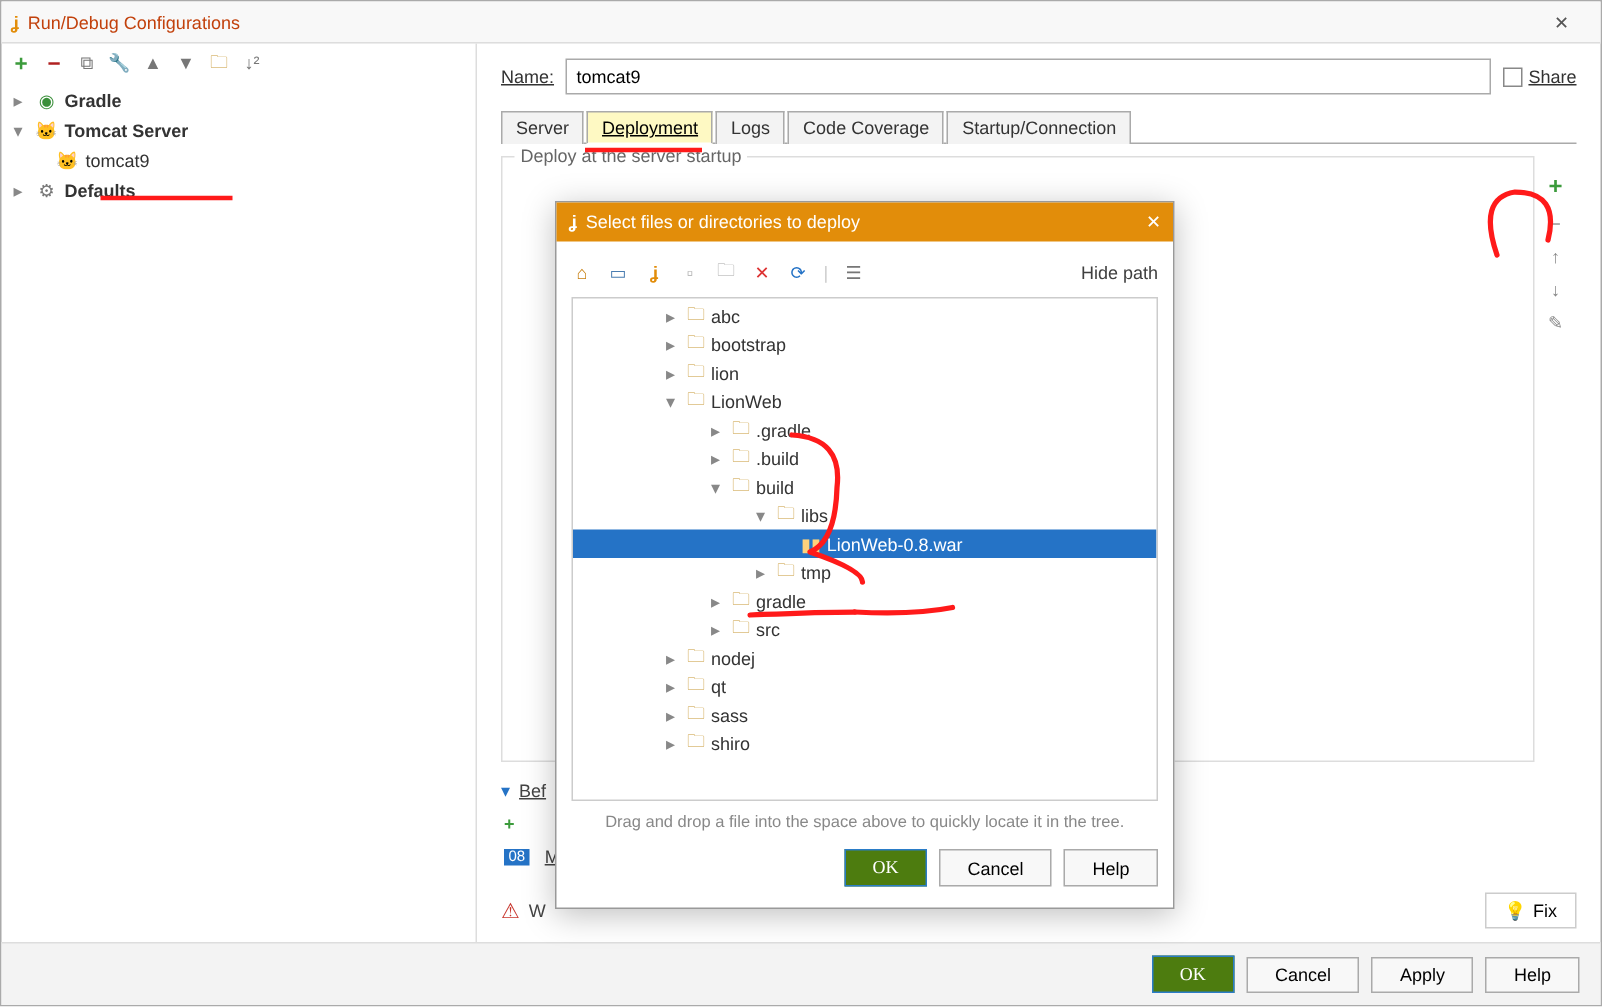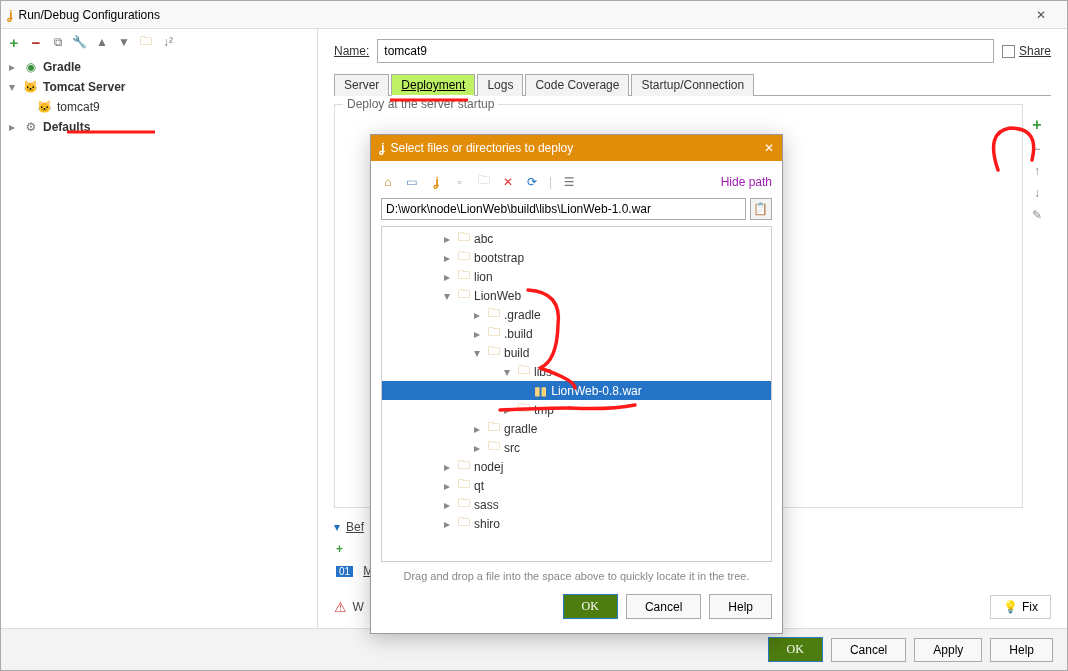--- a/index.html
+++ b/index.html
@@ -1,60 +1,60 @@
 <!DOCTYPE html>
 <html><head>
 <meta charset="utf-8">
 <style>
 * { box-sizing: border-box; margin: 0; padding: 0; font-family: "Segoe UI", Tahoma, sans-serif; font-size: 12px; }
 body { background: #fff; width: 1068px; height: 671px; overflow: hidden; position: relative; color: #333; }
 .window { width: 100%; height: 100%; border: 1px solid #aaa; display: flex; flex-direction: column; }
 .titlebar { height: 28px; display: flex; align-items: center; padding: 0 6px; border-bottom: 1px solid #ddd; background: #f8f8f8; }
 .titlebar-icon { font-weight: bold; color: #e28d0a; margin-right: 6px; }
-.titlebar-title { color: #000000; }
+.titlebar-title { color: #c2410c; }
 .titlebar-close { margin-left: auto; width: 40px; text-align: center; color: #555; }
 .body { flex: 1; display: flex; }
 .left-panel { width: 317px; border-right: 1px solid #ddd; display: flex; flex-direction: column; }
 .toolbar { padding: 6px; display: flex; gap: 8px; align-items: center; }
 .tb-icon { width: 14px; height: 14px; display: inline-flex; align-items: center; justify-content: center; }
 .tree { padding: 2px 6px; }
 .tree-node { display: flex; align-items: center; height: 20px; gap: 4px; }
 .tree-arrow { width: 10px; color: #888; }
 .tree-icon { width: 16px; text-align: center; }
 .tree-label { white-space: nowrap; }
 .right-panel { flex: 1; display: flex; flex-direction: column; padding: 10px 16px; position: relative; }
 .name-row { display: flex; align-items: center; gap: 8px; margin-bottom: 10px; }
 .name-row label { text-decoration: underline; }
 .name-row input { flex: 1; height: 24px; border: 1px solid #aaa; padding: 0 6px; }
 .share-box { display: flex; align-items: center; gap: 4px; text-align: center; }
 .share-box .cb { width: 13px; height: 13px; border: 1px solid #888; }
 .tabs { display: flex; border-bottom: 1px solid #aaa; }
 .tab { padding: 3px 9px; border: 1px solid #aaa; border-bottom: none; background: #f3f3f3; margin-right: 2px; cursor: pointer; position: relative; top: 1px; }
-.tab.active { background: #bef264; border-bottom: 1px solid #fff; text-decoration: underline; color: #000; }
+.tab.active { background: #fef9c3; border-bottom: 1px solid #fff; text-decoration: underline; color: #000; }
 .deploy-area { flex: 1; display: flex; margin-top: 8px; }
 .deploy-group { flex: 1; border: 1px solid #ddd; position: relative; padding: 8px; }
 .deploy-group-label { position: absolute; top: -8px; left: 8px; background: #fff; padding: 0 4px; color: #666; }
 .side-tools { width: 28px; display: flex; flex-direction: column; align-items: center; gap: 8px; padding-top: 12px; color: #888; }
 .side-tools .plus { color: #3c9b3c; font-weight: bold; font-size: 16px; }
 .bottom-bits { margin-top: 8px; color: #444; }
 .bottom-bits .row { display: flex; align-items: center; gap: 6px; height: 22px; }
 .footer { border-top: 1px solid #ddd; display: flex; justify-content: flex-end; align-items: center; gap: 8px; padding: 8px 14px; background: #f3f3f3; }
 .btn { border: 1px solid #aaa; background: #f8f8f8; padding: 4px 18px; cursor: pointer; }
 .btn.primary { background: #4d7c0f; color: #fff; border-color: #2a7cc7; font-family: Liberation Serif, serif; }
 .fix-btn { border: 1px solid #ccc; background: #fff; padding: 4px 12px; cursor: pointer; display: inline-flex; align-items: center; gap: 4px; }
 .bulb { color: #e0a000; }
 
 .dialog { position: absolute; left: 370px; top: 134px; width: 413px; background: #fff; border: 1px solid #999; box-shadow: 0 4px 20px rgba(0,0,0,.25); }
 .dlg-title { background: #e28d0a; color: #fff; height: 26px; display: flex; align-items: center; padding: 0 8px; }
 .dlg-title-icon { font-weight: bold; margin-right: 6px; }
 .dlg-title-close { margin-left: auto; cursor: pointer; }
 .dlg-body { padding: 10px 10px 14px 10px; }
 .dlg-toolbar { display: flex; align-items: center; gap: 10px; margin-bottom: 6px; }
 .dlg-tb-icon { color: #c77f10; width: 14px; text-align: center; }
-.hide-path { margin-left: auto; color: #a21caf; text-decoration: none; }
+.hide-path { margin-left: auto; color: #404040; text-decoration: none; }
 .path-row { display: flex; gap: 4px; margin-bottom: 6px; }
 .path-row input { flex: 1; height: 22px; border: 1px solid #aaa; padding: 0 4px; }
 .mini-btn { width: 22px; height: 22px; border: 1px solid #aaa; background: #f3f3f3; }
 .file-tree { border: 1px solid #ccc; height: 336px; overflow: auto; background: #fff; padding-top: 2px; }
 .ft-node { display: flex; align-items: center; height: 19px; gap: 4px; }
 .ft-node .arrow { width: 10px; color: #888; }
 .ft-node .folder { color: #c99b3a; }
 .ft-node.sel { background: #2573c6; color: #fff; }
 .ft-node.sel .folder, .ft-node.sel .arrow { color: #fff; }
 .dlg-hint { text-align: center; color: #888; margin-top: 8px; font-size: 11px; }
@@ -141,21 +141,21 @@
 
       <div class="bottom-bits">
         <div class="row">
           <span style="color:#2573c6">▾</span>
           <span style="text-decoration:underline">Bef</span>
         </div>
         <div class="row" style="gap:10px;padding-left:2px">
           <span style="color:#3c9b3c;font-weight:bold">+</span>
         </div>
         <div class="row" style="gap:10px;padding-left:2px">
-          <span style="background:#2573c6;color:#fff;padding:0 3px;font-size:10px">01</span>
+          <span style="background:#2573c6;color:#fff;padding:0 3px;font-size:10px">08</span>
           <span style="text-decoration:underline">M</span>
         </div>
         <div class="row" style="margin-top:14px;gap:6px">
           <span style="color:#c8372f;font-size:14px">⚠</span>
           <span>W</span>
           <div style="margin-left:auto">
             <button class="fix-btn">
               <span class="bulb">💡</span>
               <span>Fix</span>
             </button>
@@ -185,24 +185,20 @@
       <span class="dlg-tb-icon" style="color:#4a7db1">▭</span>
       <span class="dlg-tb-icon" style="color:#e28d0a;font-weight:bold">ʝ</span>
       <span class="dlg-tb-icon" style="color:#aaa">▫</span>
       <span class="dlg-tb-icon" style="color:#aaa">🗀</span>
       <span class="dlg-tb-icon" style="color:#d33">✕</span>
       <span class="dlg-tb-icon" style="color:#2573c6">⟳</span>
       <span style="color:#ccc">|</span>
       <span class="dlg-tb-icon" style="color:#777">☰</span>
       <a href="#" class="hide-path">Hide path</a>
     </div>
-    <div class="path-row">
-      <input type="text" value="D:\work\node\LionWeb\build\libs\LionWeb-1.0.war" style="">
-      <button class="mini-btn">📋</button>
-    </div>
     <div class="file-tree">
       <div class="ft-node" style="padding-left:62px">
           <span class="arrow">▸</span>
           <span class="folder">🗀</span>
           <span>abc</span>
         </div>
       <div class="ft-node" style="padding-left:62px">
           <span class="arrow">▸</span>
           <span class="folder">🗀</span>
           <span>bootstrap</span>

